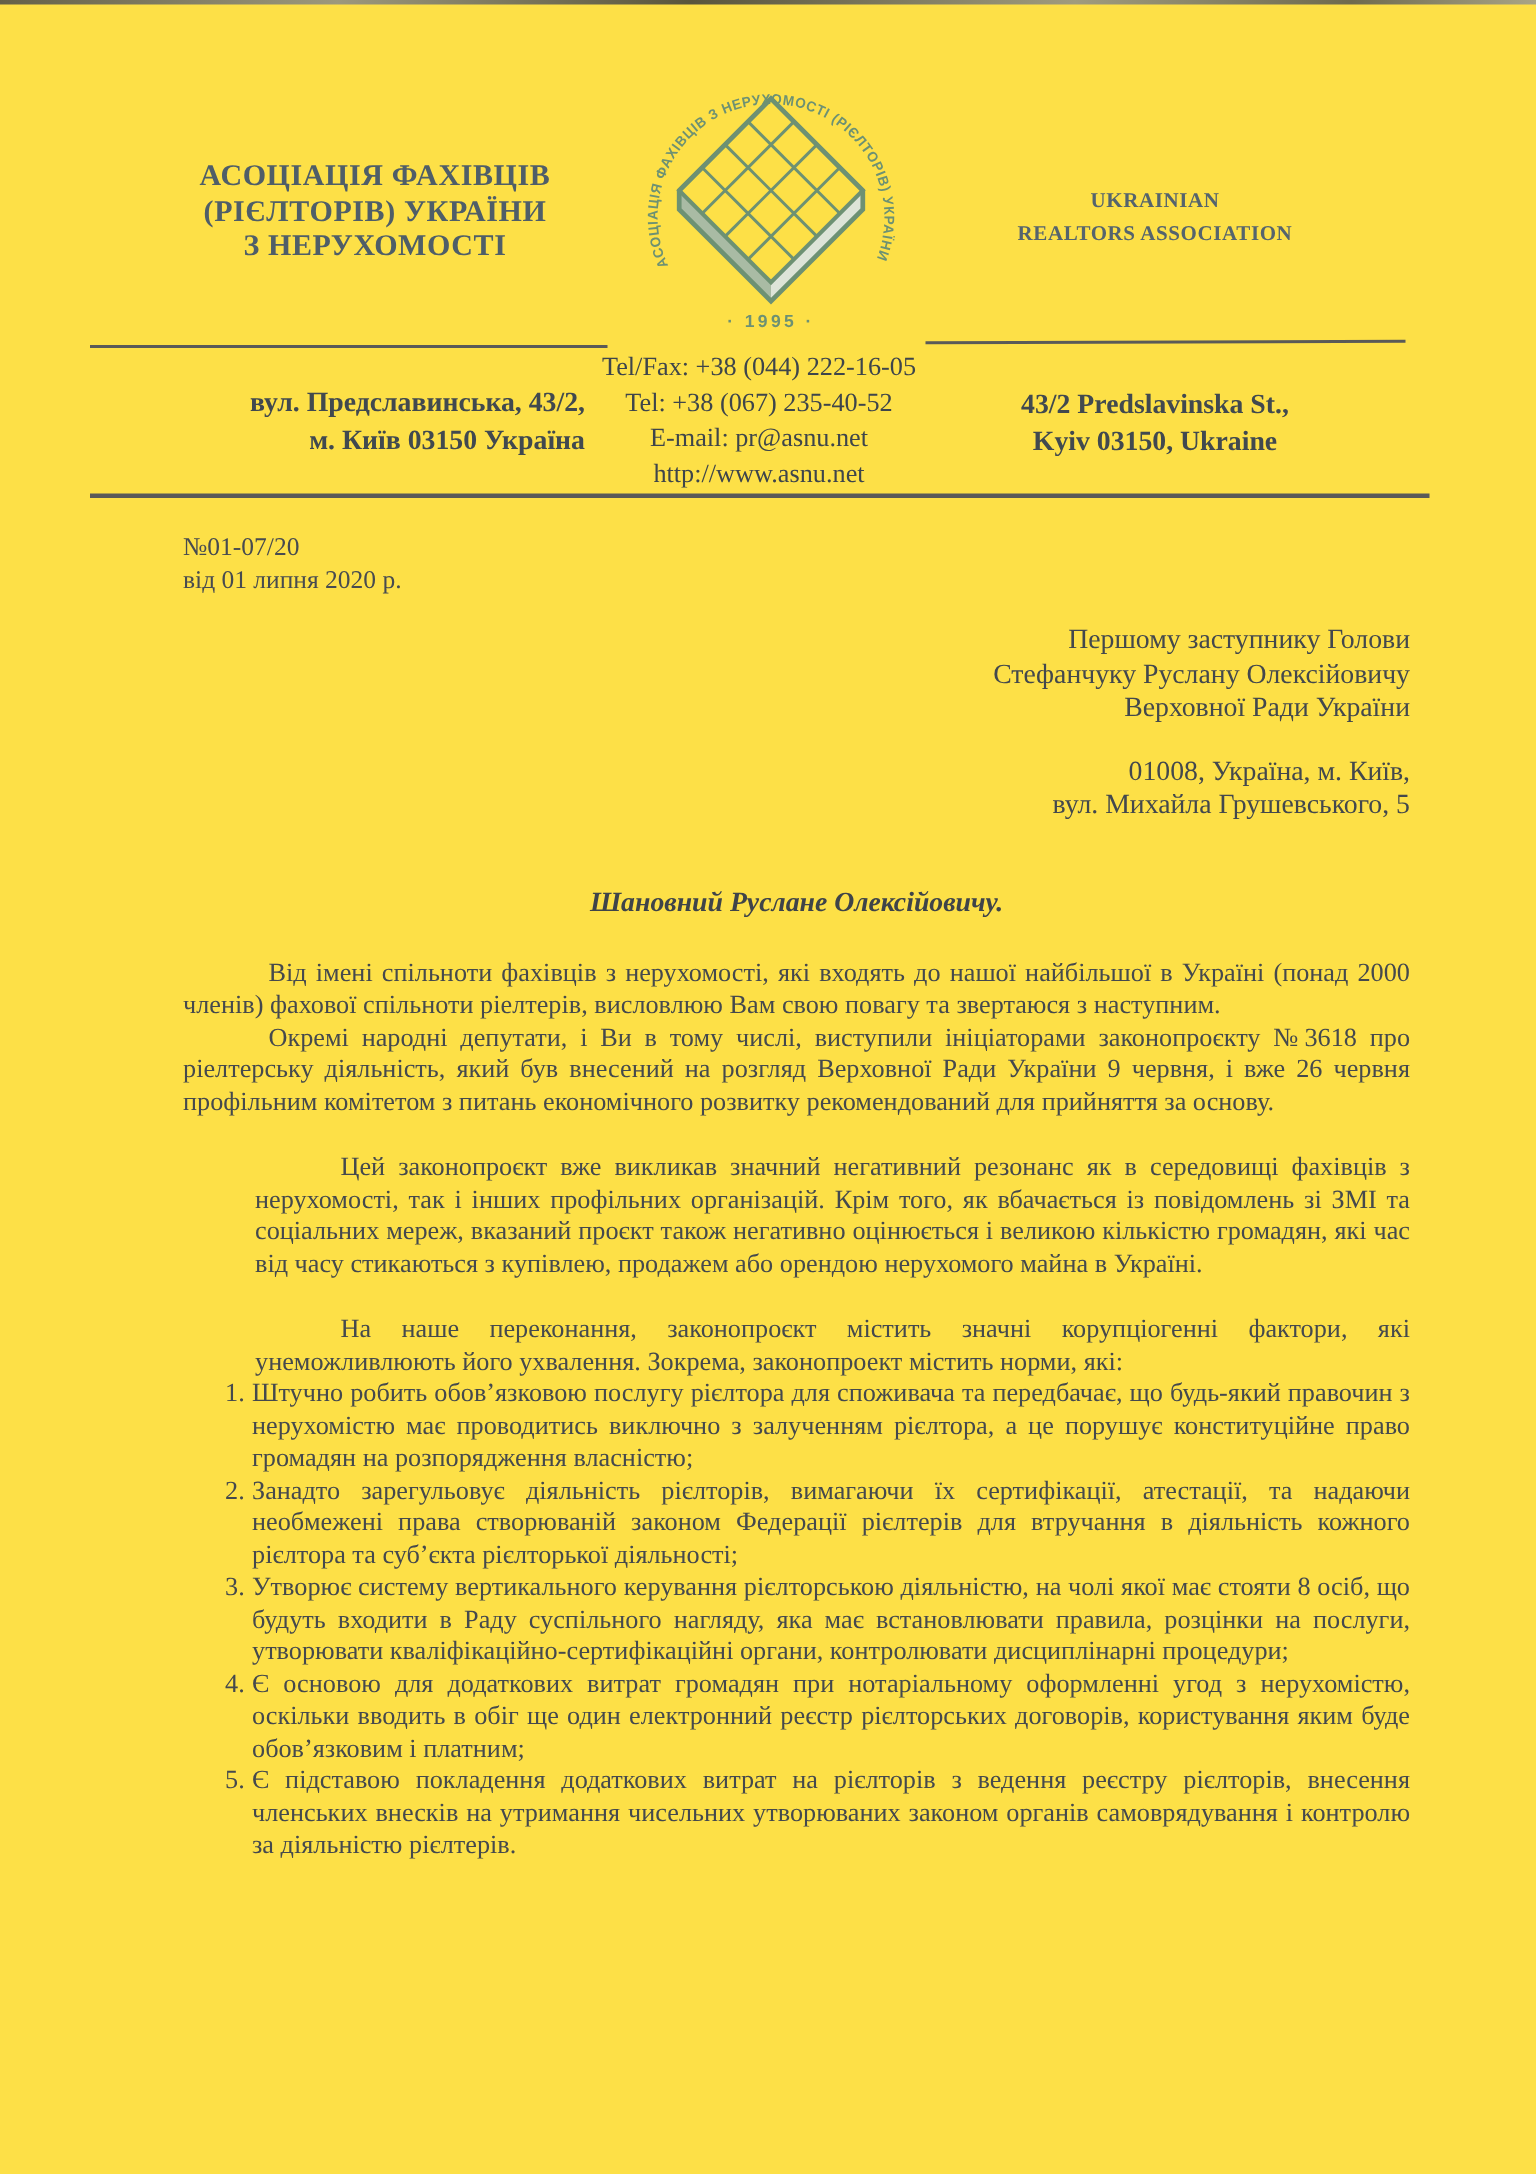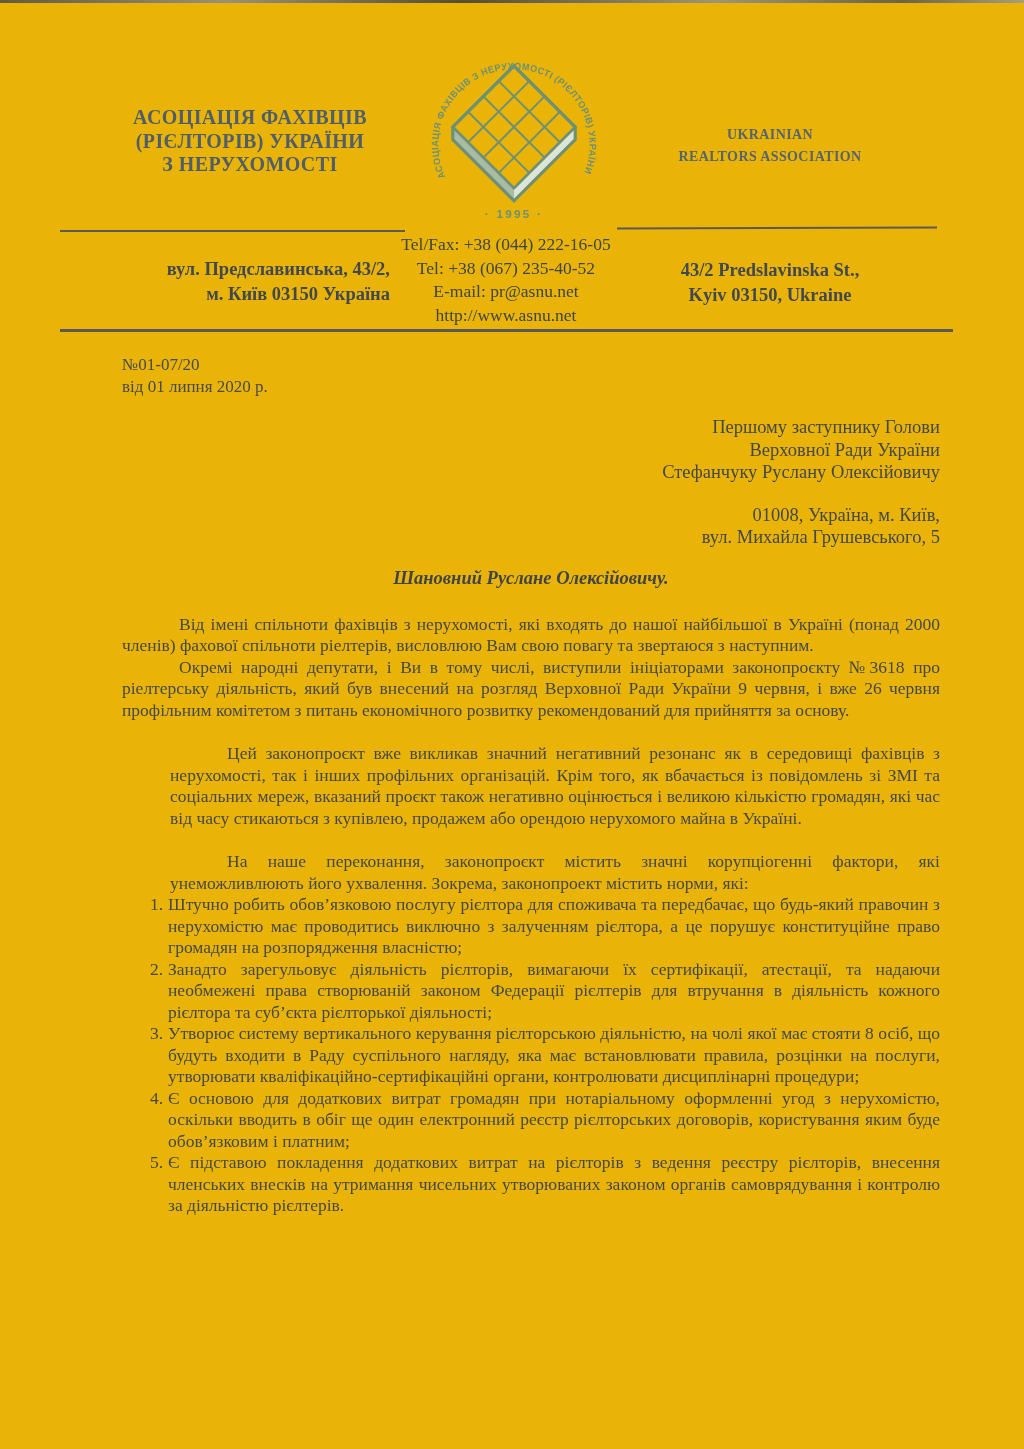--- a/index.html
+++ b/index.html
@@ -1,20 +1,20 @@
 <!DOCTYPE html>
 <html><head>
 <meta charset="utf-8">
 <style>
   * { margin:0; padding:0; box-sizing:border-box; }
   html,body { width:1024px; background:#e8e8e4; }
   body { font-family:"Liberation Serif","DejaVu Serif",serif; }
   .page {
     position:relative; width:1024px; height:1449px;
-    background:#eab308; overflow:hidden; color:#45494d;
+    background:#fde047; overflow:hidden; color:#45494d;
   }
   .scan-top {
     position:absolute; left:0; top:0; width:1024px; height:3px;
     background:linear-gradient(90deg,#4a4a48,#8b8b86 22%,#3c3c3a 45%,#8f8f88 70%,#55554f 88%,#9a9a92);
     opacity:.85;
   }
   
   .org-ua {
     position:absolute; left:85px; top:106px; width:330px;
     text-align:center; font-weight:bold; font-size:20px; line-height:23.5px;
@@ -40,21 +40,21 @@
   }
   .addr-en {
     position:absolute; left:648px; top:258px; width:244px; text-align:center;
     font-weight:bold; font-size:18.5px; line-height:24.5px; color:#41494f;
   }
   
   .letter { position:absolute; left:122px; top:354px; width:818px; font-size:17.5px; line-height:21.5px; }
   .ref-line { font-size:17px; line-height:22px; color:#474b50; }
   .addressee { margin-top:18px; text-align:right; font-size:18.5px; line-height:22.5px; color:#43484d; }
   .addressee-addr { margin-top:20px; text-align:right; font-size:18.5px; line-height:22.5px; color:#43484d; }
-  .salutation { margin-top:18px; text-align:center; font-weight:bold; font-style:italic; font-size:18.5px; line-height:23px; color:#3f4449; }
+  .salutation { margin-top:42px; text-align:center; font-weight:bold; font-style:italic; font-size:18.5px; line-height:23px; color:#3f4449; }
   .para { margin-top:0; text-align:justify; text-indent:57px; color:#45494d; }
   .para.gap { margin-top:22px;margin-left:48px; }
   .para.first { margin-top:24px; }
   .list-item { position:relative; padding-left:46px; text-align:justify; color:#45494d; }
   .li-num { position:absolute; left:28px; top:0; }
 </style>
 </head>
 <body>
 
 <div class="page">
@@ -120,22 +120,22 @@
   </div>
 
   <div class="rule rule-main"></div>
 
   <div class="letter">
     <div class="ref-line">№01-07/20</div>
     <div class="ref-line">від 01 липня 2020 р.</div>
 
     <div class="addressee">
       <div>Першому заступнику Голови</div>
+      <div>Стефанчуку Руслану Олексійовичу</div>
       <div>Верховної Ради України</div>
-      <div>Стефанчуку Руслану Олексійовичу</div>
     </div>
 
     <div class="addressee-addr">
       <div>01008, Україна, м. Київ,</div>
       <div>вул. Михайла Грушевського, 5</div>
     </div>
 
     <div class="salutation">Шановний Руслане Олексійовичу.</div>
 
     <p class="para first">Від імені спільноти фахівців з нерухомості, які входять до нашої найбільшої в Україні (понад 2000 членів) фахової спільноти ріелтерів, висловлюю Вам свою повагу та звертаюся з наступним.</p>

